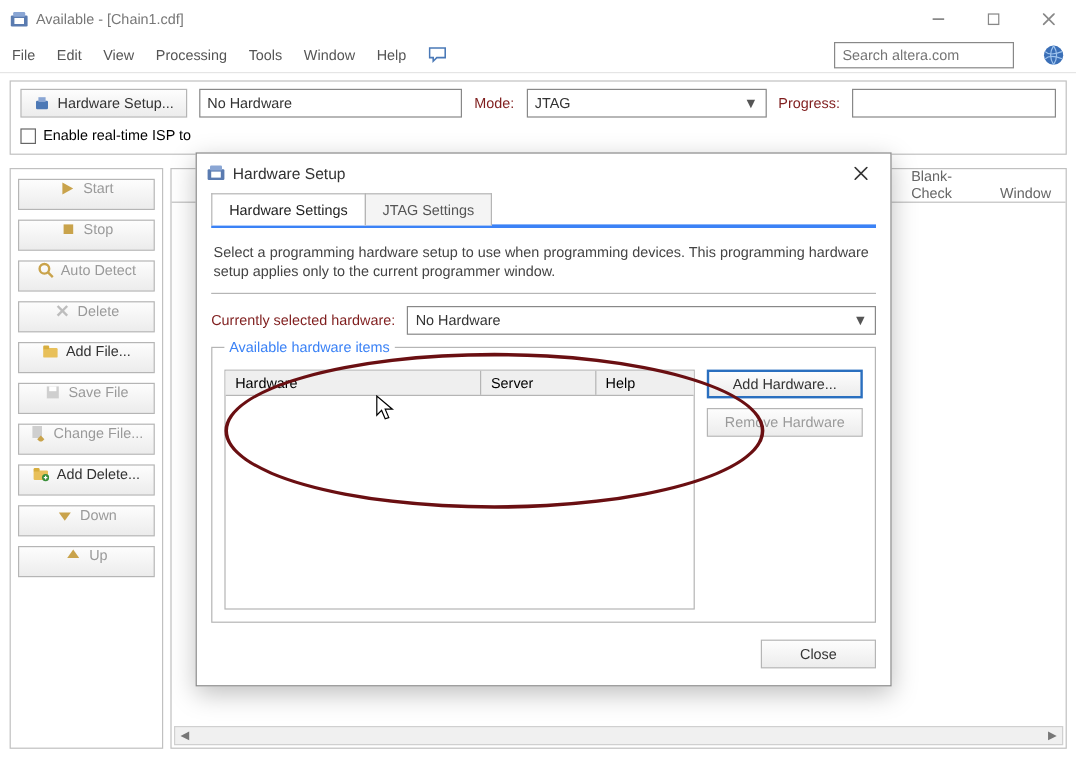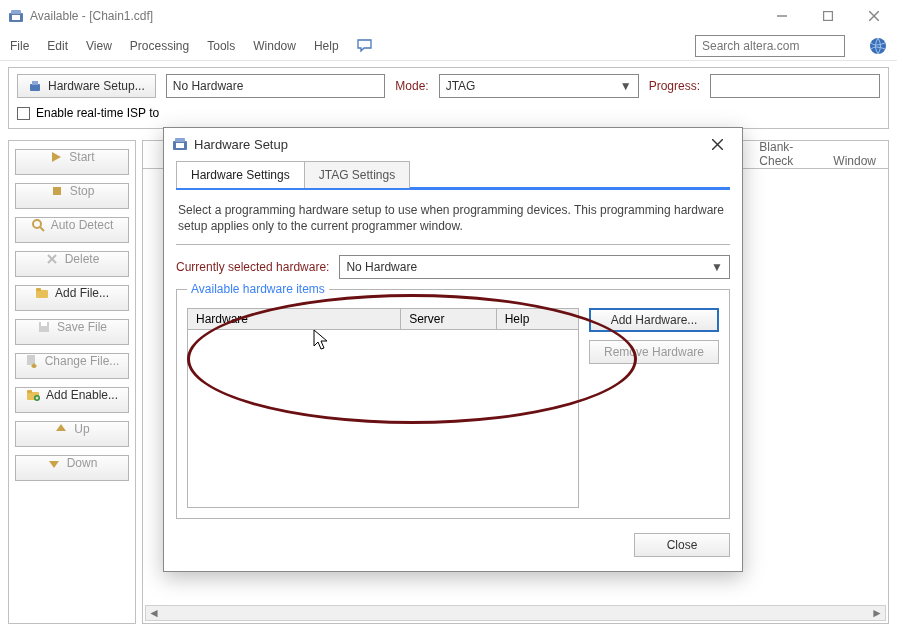--- a/index.html
+++ b/index.html
@@ -260,33 +260,33 @@
       <span>Change File...</span>
     </div>
     <div class="sidebtn">
       <svg class="mini-icon" viewBox="0 0 14 14">
           <rect x="1" y="4" width="12" height="8" rx="1" fill="#e8c05a"></rect>
           <rect x="1" y="2" width="5" height="3" rx="1" fill="#d8ae3e"></rect>
           <circle cx="11" cy="10" r="3" fill="#3a8f3a"></circle>
           <line x1="11" y1="8.5" x2="11" y2="11.5" stroke="#fff"></line>
           <line x1="9.5" y1="10" x2="12.5" y2="10" stroke="#fff"></line>
         </svg>
-      <span>Add Enable...</span>
+      <span>Add Delete...</span>
+    </div>
+    <div class="sidebtn disabled">
+      <svg class="mini-icon" viewBox="0 0 14 14">
+          <polygon points="2,5 12,5 7,12" fill="#c9a34b"></polygon>
+        </svg>
+      <span>Down</span>
     </div>
     <div class="sidebtn disabled">
       <svg class="mini-icon" viewBox="0 0 14 14">
           <polygon points="7,2 12,9 2,9" fill="#c9a34b"></polygon>
         </svg>
       <span>Up</span>
-    </div>
-    <div class="sidebtn disabled">
-      <svg class="mini-icon" viewBox="0 0 14 14">
-          <polygon points="2,5 12,5 7,12" fill="#c9a34b"></polygon>
-        </svg>
-      <span>Down</span>
     </div>
   </div>
 
   <div class="maincol">
     <div class="tabstrip">
       <div style="flex:1"></div>
       <span style="white-space:pre-line;text-align:center">Blank-
 Check</span>
       <span>Window</span>
     </div>

